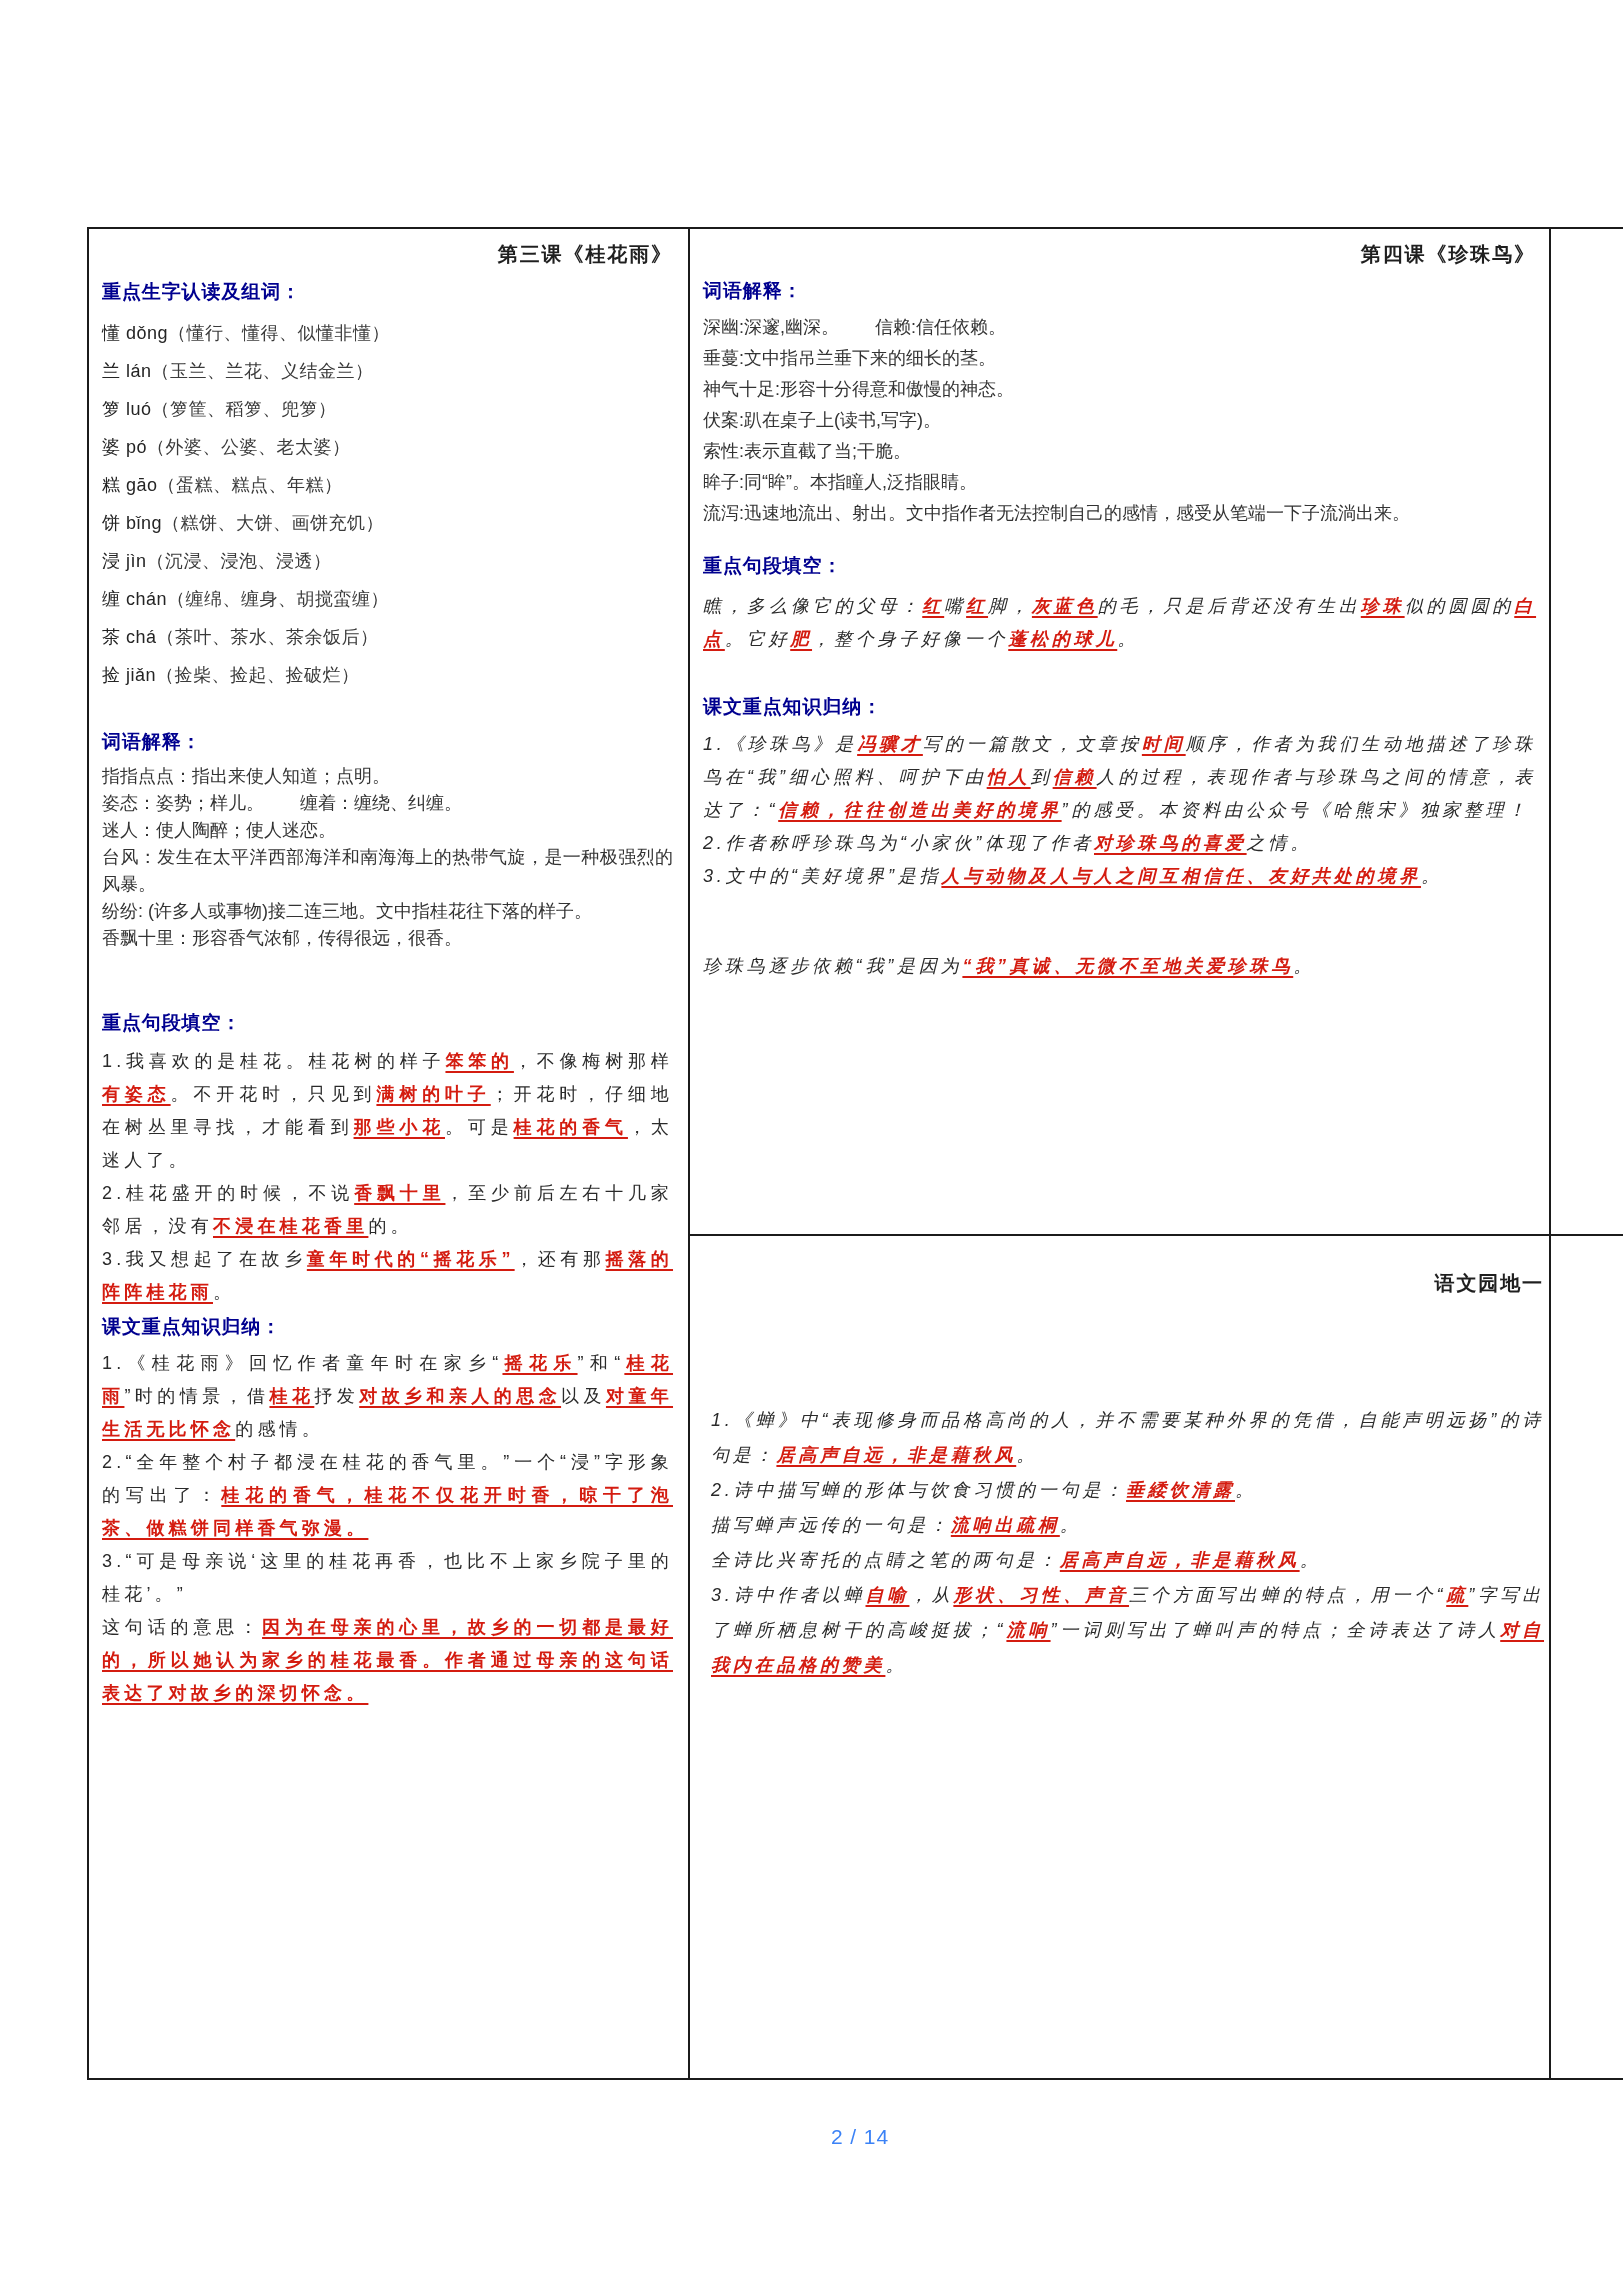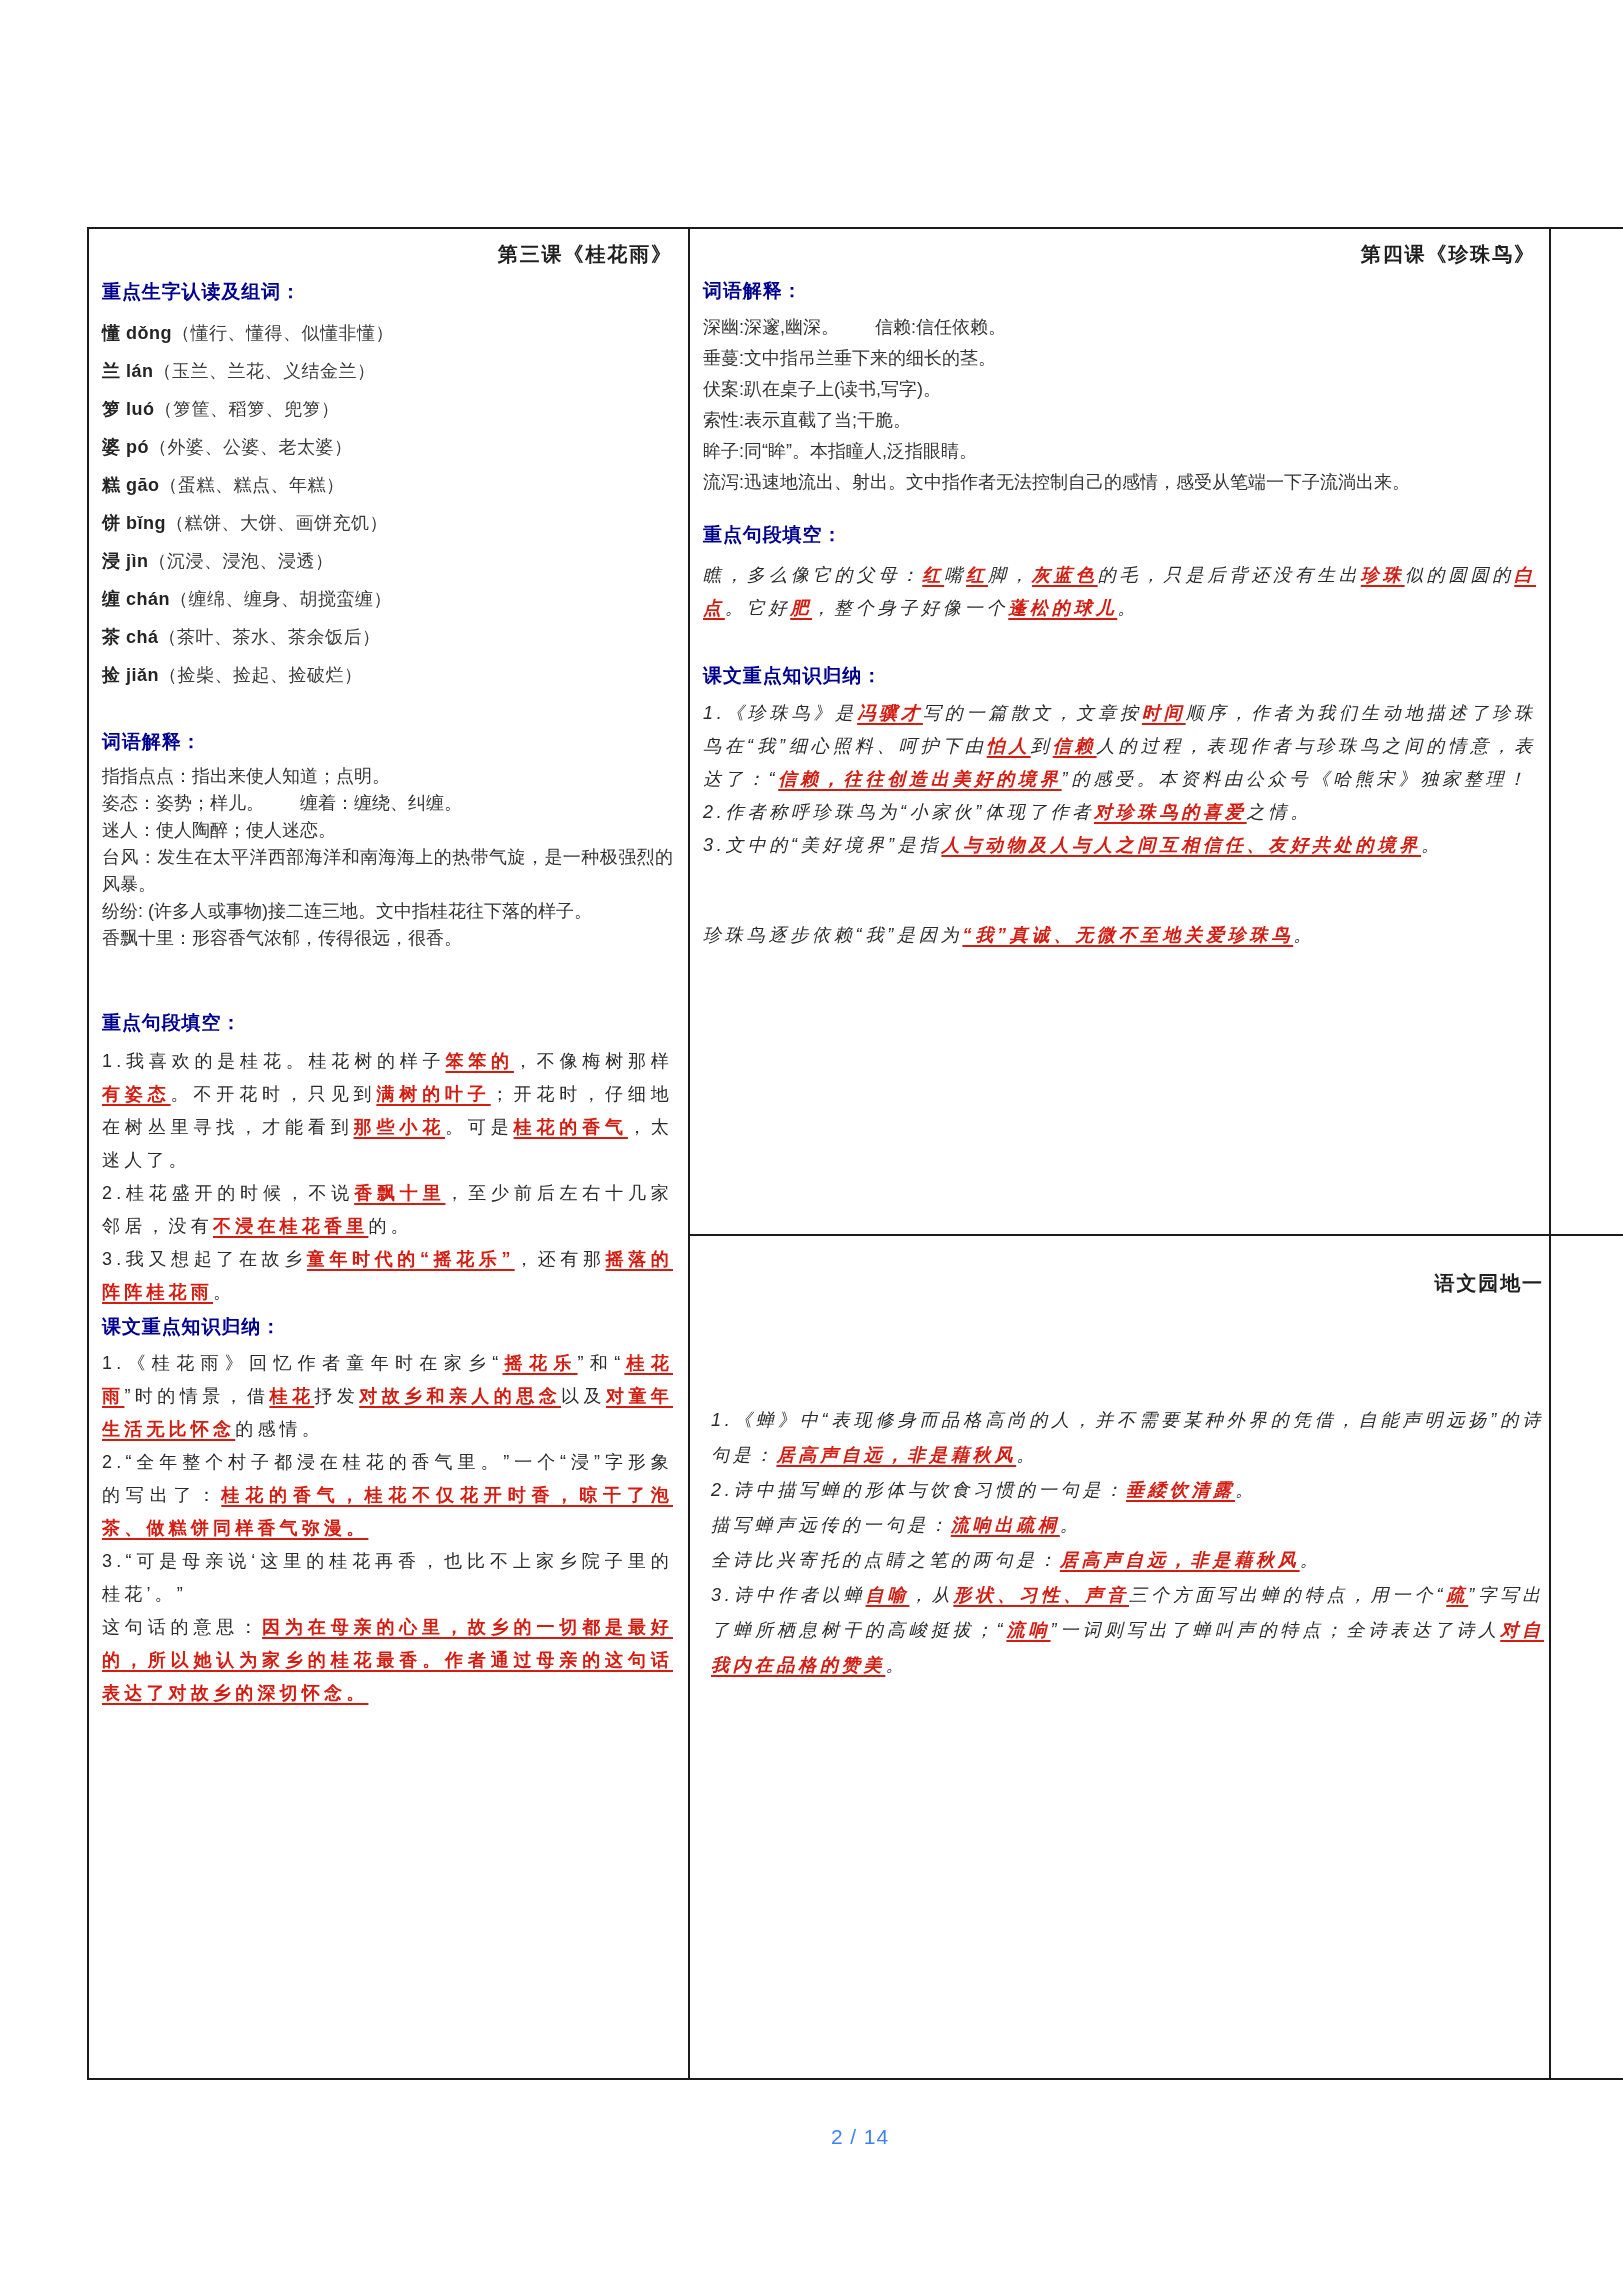--- a/index.html
+++ b/index.html
@@ -25,21 +25,21 @@
   .h3 { font-size:19px; font-weight:700; color:#00008f; line-height:30px; letter-spacing:0.9px; }
   .h3.words   { margin-top:4.7px; margin-bottom:7.5px; }
   .h3.defs-l  { margin-top:33px;  margin-bottom:5.7px; }
   .h3.fill-l  { margin-top:56px; margin-bottom:7.5px; }
   .h3.notes-l { margin-top:2.8px;   margin-bottom:4.7px; }
   .h3.defs-r  { margin-top:3.8px;   margin-bottom:6.6px; }
   .h3.fill-r  { margin-top:22px;  margin-bottom:8.5px; }
   .h3.notes-r { margin-top:36px;  margin-bottom:5.7px; }
 
   .word { font-size:18px; line-height:38px; color:#3a3a3a; letter-spacing:0.5px; }
-  .word .wh { font-weight:700; color:#242424; }
+  .word .wh { font-weight:400; color:#242424; }
 
   .def { font-size:18px; line-height:27px; color:#333333; text-align:justify; }
   .cell-r1 .def { line-height:31px; }
 
   .para { font-size:18px; line-height:33px; text-align:justify; color:#2a2a2a; letter-spacing:4.2px; }
   .cell-r1 .para, .cell-r2 .para { letter-spacing:3.8px;font-style:italic; }
   .cell-r2 .para { line-height:35px; }
   .para.lastnote { margin-top:57px; }
 
   .rd { color:#d41c10; font-weight:700; text-decoration:underline;
@@ -92,20 +92,21 @@
   <p class="para">3.“可是母亲说‘这里的桂花再香，也比不上家乡院子里的桂花’。”</p>
   <p class="para">这句话的意思：<span class="rd">因为在母亲的心里，故乡的一切都是最好的，所以她认为家乡的桂花最香。作者通过母亲的这句话表达了对故乡的深切怀念。</span></p>
 </div>
 
 <div class="cell cell-r1">
   <div class="title">第四课《珍珠鸟》</div>
 
   <div class="h3 defs-r">词语解释：</div>
   <p class="def">深幽:深邃,幽深。　　信赖:信任依赖。</p>
   <p class="def">垂蔓:文中指吊兰垂下来的细长的茎。</p>
+  <p class="def">神气十足:形容十分得意和傲慢的神态。</p>
   <p class="def">伏案:趴在桌子上(读书,写字)。</p>
   <p class="def">索性:表示直截了当;干脆。</p>
   <p class="def">眸子:同“眸”。本指瞳人,泛指眼睛。</p>
   <p class="def">流泻:迅速地流出、射出。文中指作者无法控制自己的感情，感受从笔端一下子流淌出来。</p>
 
   <div class="h3 fill-r">重点句段填空：</div>
   <p class="para">瞧，多么像它的父母：<span class="rd">红</span>嘴<span class="rd">红</span>脚，<span class="rd">灰蓝色</span>的毛，只是后背还没有生出<span class="rd">珍珠</span>似的圆圆的<span class="rd">白点</span>。它好<span class="rd">肥</span>，整个身子好像一个<span class="rd">蓬松的球儿</span>。</p>
 
   <div class="h3 notes-r">课文重点知识归纳：</div>
   <p class="para">1.《珍珠鸟》是<span class="rd">冯骥才</span>写的一篇散文，文章按<span class="rd">时间</span>顺序，作者为我们生动地描述了珍珠鸟在“我”细心照料、呵护下由<span class="rd">怕人</span>到<span class="rd">信赖</span>人的过程，表现作者与珍珠鸟之间的情意，表达了：“<span class="rd">信赖，往往创造出美好的境界</span>”的感受。本资料由公众号《哈熊宋》独家整理！</p>

